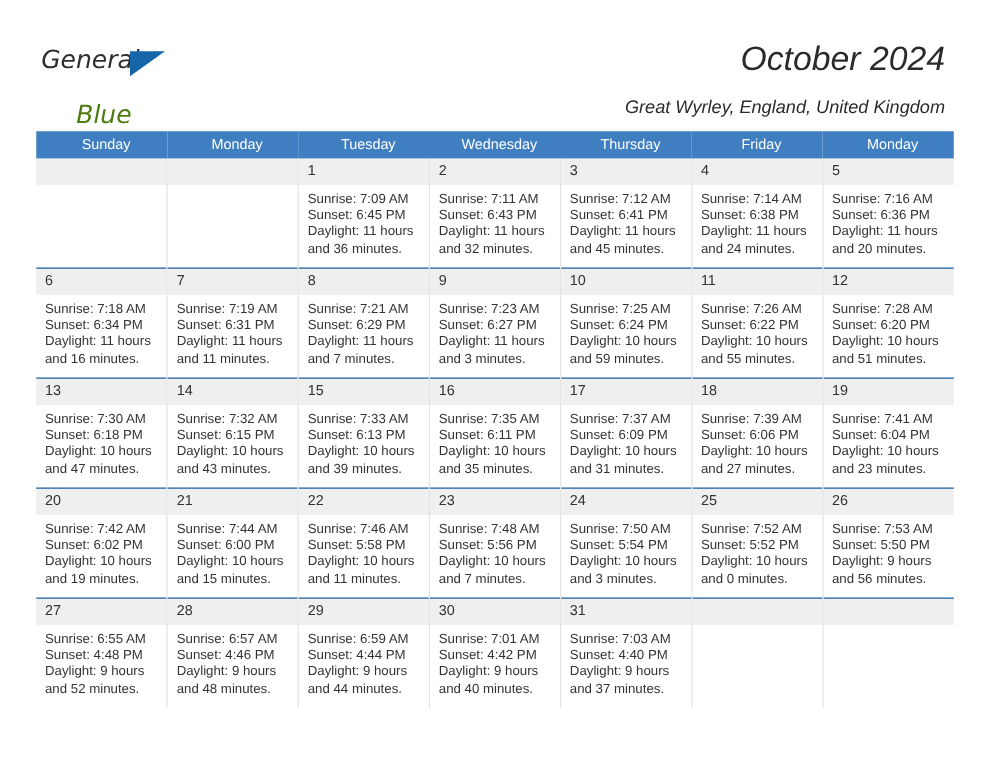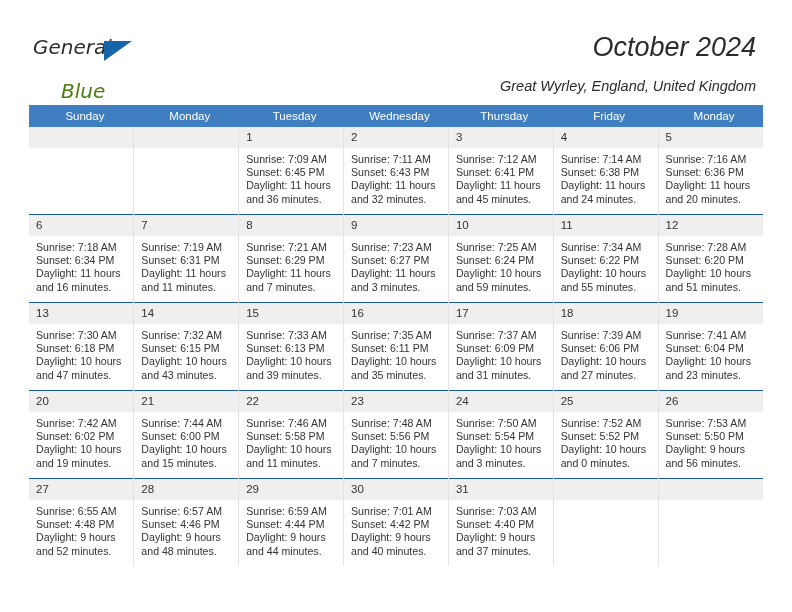--- a/index.html
+++ b/index.html
@@ -277,21 +277,21 @@
             <div class="cell-lines">
               <div>Sunrise: 7:25 AM</div>
               <div>Sunset: 6:24 PM</div>
               <div>Daylight: 10 hours</div>
               <div>and 59 minutes.</div>
             </div>
           </td>
           <td class="day-cell">
             <span class="daynum">11</span>
             <div class="cell-lines">
-              <div>Sunrise: 7:34 AM</div>
+              <div>Sunrise: 7:26 AM</div>
               <div>Sunset: 6:22 PM</div>
               <div>Daylight: 10 hours</div>
               <div>and 55 minutes.</div>
             </div>
           </td>
           <td class="day-cell">
             <span class="daynum">12</span>
             <div class="cell-lines">
               <div>Sunrise: 7:28 AM</div>
               <div>Sunset: 6:20 PM</div>

